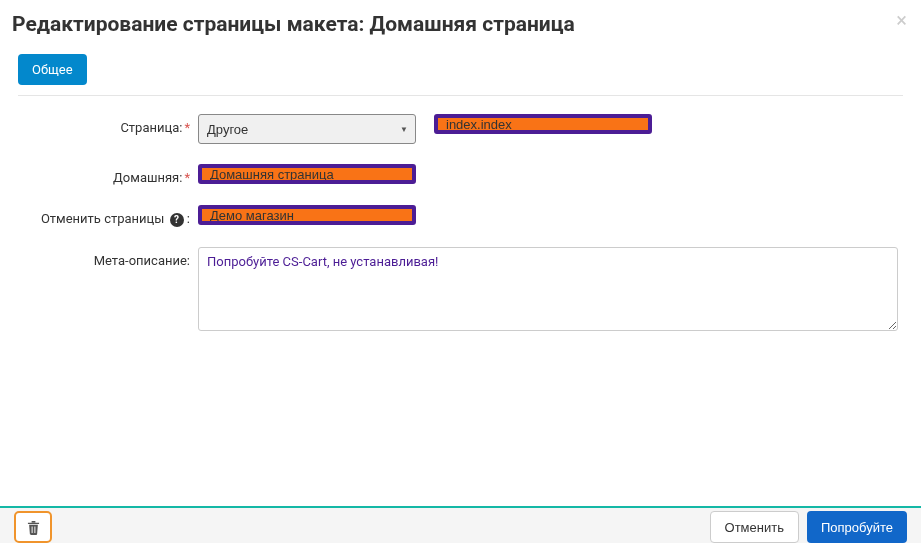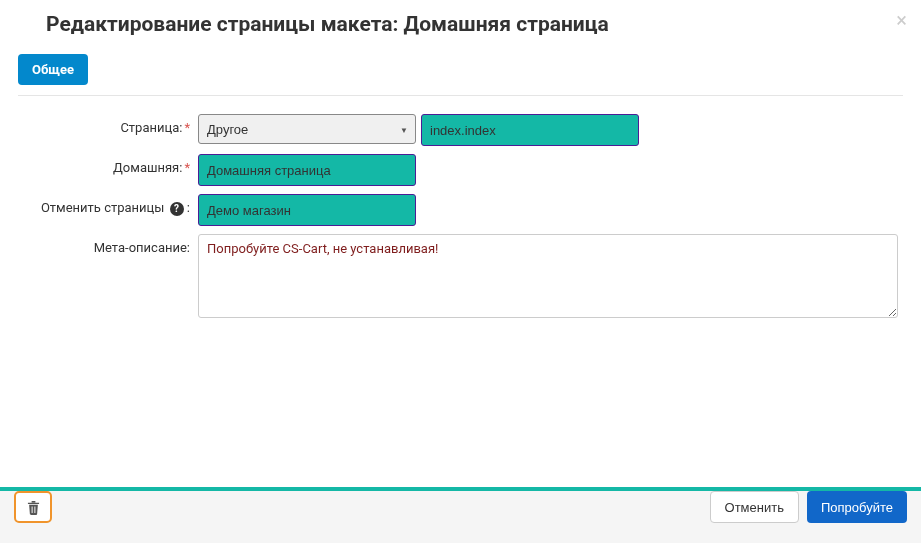--- a/index.html
+++ b/index.html
@@ -11,22 +11,21 @@
       font-family: -apple-system, BlinkMacSystemFont, "Segoe UI", Roboto, "Helvetica Neue", Arial, sans-serif;
       font-size: 13px;
       color: #333;
       background: #fff;
       width: 921px;
       height: 543px;
       position: relative;
       overflow: hidden;
     }
     .modal-header {
-      padding: 12px 18px 18px 34px;
-      margin-left: 12px;
+      padding: 12px 18px 18px 12px;
     }
     .modal-title {
       font-size: 21px;
       font-weight: bold;
       color: #333;
     }
     .close-icon {
       position: absolute;
       top: 10px;
       right: 14px;
@@ -37,56 +36,55 @@
     }
     .modal-body {
       padding: 0 18px;
       height: 438px;
       overflow: hidden;
     }
     .tabs {
       border-bottom: 1px solid #e5e5e5;
       padding-bottom: 0;
       margin-bottom: 18px;
-      font-weight: bold;
     }
     .tab {
       display: inline-block;
       background: #0388cc;
       color: #fff;
       padding: 8px 14px;
       border-radius: 4px;
       font-size: 13px;
       cursor: pointer;
       margin-bottom: 10px;
     }
     .form-row {
       display: flex;
       align-items: flex-start;
-      margin-bottom: 8px;
+      margin-bottom: 20px;
     }
     .form-row.textarea-row {
       margin-bottom: 28px;
     }
     .form-label {
       width: 180px;
       text-align: right;
       padding-right: 8px;
       padding-top: 6px;
       color: #333;
       font-size: 13px;
     }
     .required {
       color: #d9534f;
       margin-left: 2px;
     }
     .form-controls {
       flex: 1;
       display: flex;
-      gap: 5px;
+      gap: 18px;
     }
     .select-wrapper {
       position: relative;
       width: 218px;
     }
     select {
       width: 100%;
       height: 30px;
       padding: 4px 24px 4px 8px;
       border: 1px solid #888;
@@ -102,42 +100,42 @@
       content: "▼";
       position: absolute;
       right: 8px;
       top: 50%;
       transform: translateY(-50%);
       font-size: 8px;
       color: #555;
       pointer-events: none;
     }
     input[type="text"] {
-      height: 32px;
+      height: 20px;
       padding: 4px 8px;
-      border: 1px solid #4c1d95;
+      border: 4px solid #4c1d95;
       border-radius: 3px;
       font-size: 13px;
       color: #333;
-      background: #14b8a6;
+      background: #f97316;
     }
     .input-sm {
       width: 218px;
     }
     .input-dispatch {
       width: 218px;
     }
     textarea {
       width: 700px;
       height: 84px;
       padding: 6px 8px;
       border: 1px solid #ccc;
       border-radius: 3px;
       font-size: 13px;
-      color: #7f1d1d;
+      color: #4c1d95;
       font-family: inherit;
       resize: both;
     }
     .help-icon {
       display: inline-flex;
       align-items: center;
       justify-content: center;
       width: 14px;
       height: 14px;
       background: #333;
@@ -147,25 +145,25 @@
       font-weight: bold;
       margin-left: 2px;
       cursor: help;
       vertical-align: middle;
     }
     .modal-footer {
       position: absolute;
       bottom: 0;
       left: 0;
       right: 0;
-      height: 56px;
+      height: 37px;
       background: #f5f5f5;
-      border-top: 4px solid #14b8a6;
-      display: flex;
-      align-items: flex-start;
+      border-top: 2px solid #14b8a6;
+      display: flex;
+      align-items: flex-end;
       justify-content: space-between;
       padding: 0 14px;
     }
     .footer-left {
       display: flex;
     }
     .footer-right {
       display: flex;
       gap: 8px;
     }

